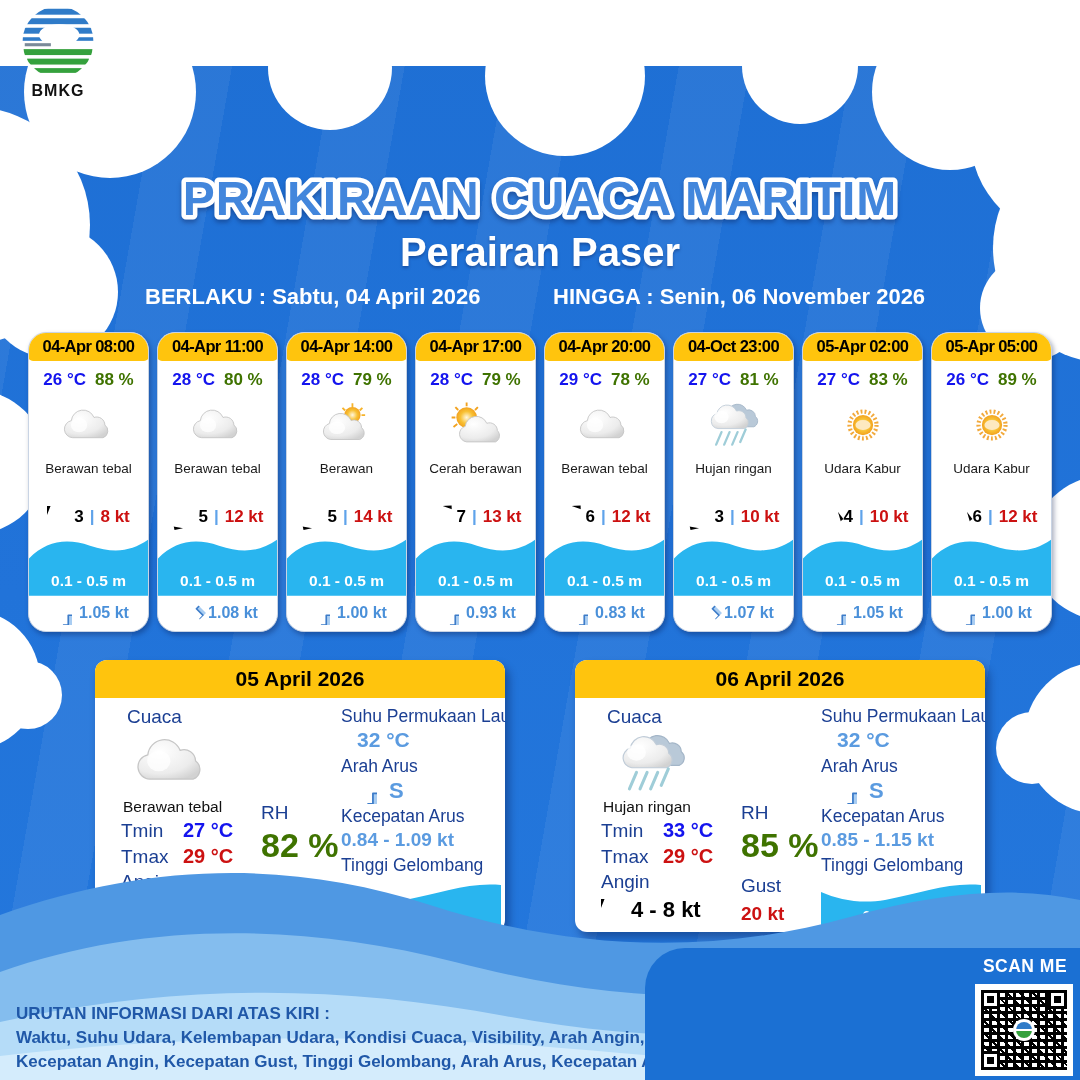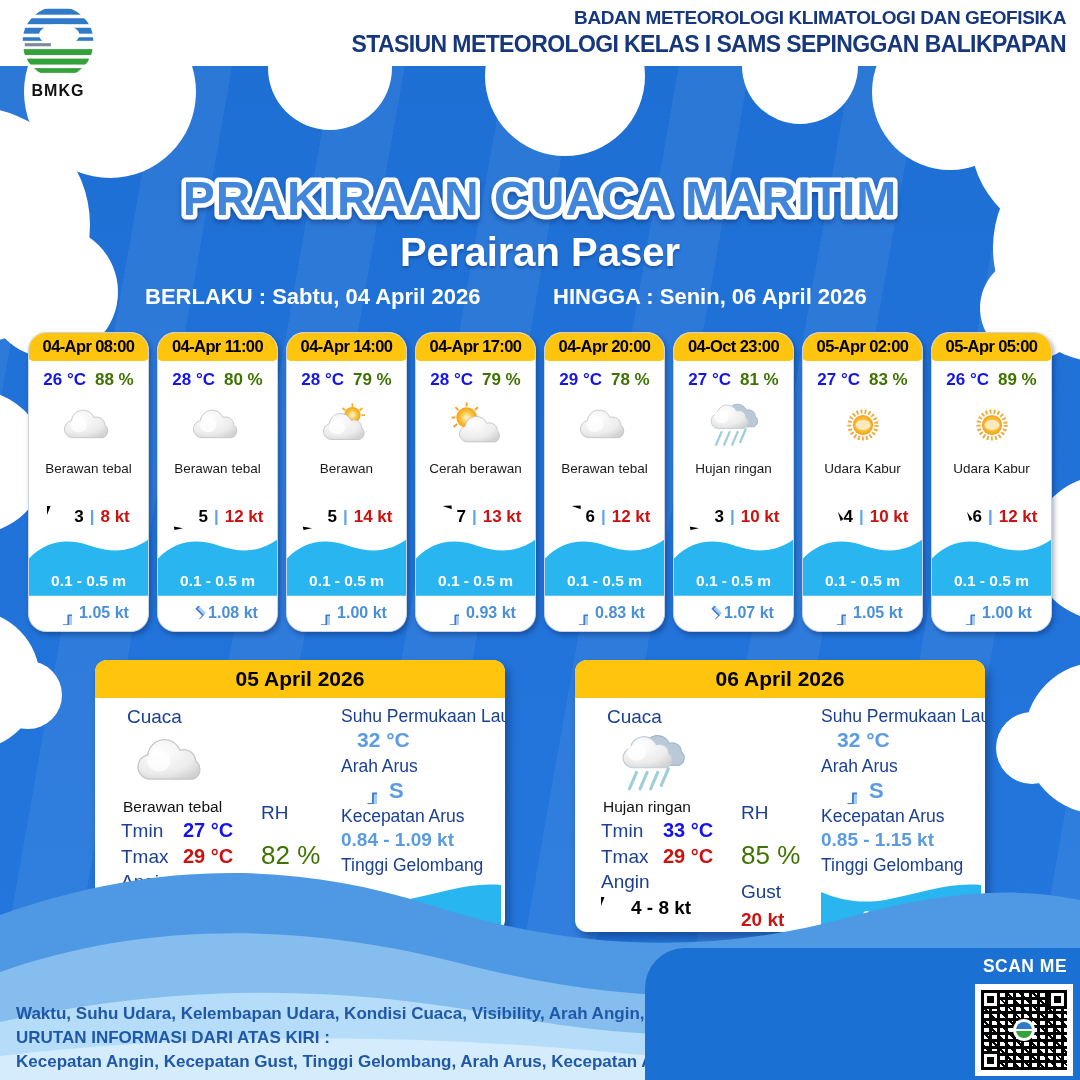--- a/index.html
+++ b/index.html
@@ -56,24 +56,24 @@
   .daily .dbody{display:grid;grid-template-columns:140px 80px 1fr;padding:8px 12px 6px 26px;height:234px;}
   .navy{color:#1b3f93;}
   .dcol-l .lbl{font-size:19px;margin-left:6px;}
   .dcol-l .dicon{height:66px;margin:2px 0 0 10px;}
   .dcol-l .dcond{font-size:15.5px;color:#111;margin:2px 0 0 2px;white-space:nowrap;}
   .kv{display:flex;align-items:center;margin-top:3px;}
   .kv .k{font-size:19px;width:62px;}
   .kv .v{font-size:20px;font-weight:bold;white-space:nowrap;}
   .v-blue{color:#1414EE;} .v-red{color:#CC1111;} .v-green{color:#3F7300;} .v-light{color:#5B9BE0;}
   .anginrow{display:flex;align-items:center;gap:8px;margin-top:4px;}
-  .anginrow .av{font-size:19px;font-weight:bold;color:#000;white-space:nowrap;}
+  .anginrow .av{font-size:22px;font-weight:bold;color:#000;white-space:nowrap;}
   .dcol-m{padding-top:96px;}
   .dcol-m .lbl{font-size:19px;}
-  .dcol-m .rhv{font-size:26px;font-weight:normal;margin-top:16px;}
+  .dcol-m .rhv{font-size:34px;font-weight:bold;margin-top:2px;}
   .dcol-m .glbl{margin-top:10px;}
   .dcol-m .gv{font-size:19px;font-weight:bold;margin-top:6px;}
   .dcol-r .lbl{font-size:17.5px;white-space:nowrap;}
   .dcol-r .sstv{font-size:21px;font-weight:bold;margin:1px 0 4px 16px;}
   .arusrow{display:flex;align-items:center;gap:12px;margin:1px 0 2px 10px;}
   .arusrow .sv{font-size:22px;font-weight:bold;}
   .dcol-r .arusv{font-size:19px;font-weight:bold;margin:2px 0 4px 0;white-space:nowrap;}
   .dwave{position:relative;width:160px;height:52px;margin-top:4px;}
   .dwave svg{position:absolute;inset:0;width:100%;height:100%;}
   .dwave .wtxt{position:absolute;bottom:5px;left:0;width:100%;text-align:center;color:#fff;
@@ -220,38 +220,34 @@
         <g fill="#35a13d">
           <rect x="3" y="38" width="58" height="5"></rect>
             <rect x="6" y="46" width="52" height="5"></rect>
           <rect x="12" y="54" width="40" height="4"></rect>
         </g>
       </g>
     </svg>
     <div class="bmkg-txt">BMKG</div>
   </div>
 
-  <div class="agency">
-    <div class="l1">BADAN METEOROLOGI KLIMATOLOGI DAN GEOFISIKA</div>
-    <div class="l2">STASIUN METEOROLOGI KELAS I SAMS SEPINGGAN BALIKPAPAN</div>
-  </div>
 
   <svg class="title-svg" viewBox="0 0 1080 64">
     <text x="540" y="47" text-anchor="middle" font-family="Liberation Sans, sans-serif" font-size="48" font-weight="bold" letter-spacing="1" fill="#4286dc" stroke="#ffffff" stroke-width="9" paint-order="stroke" stroke-linejoin="round">PRAKIRAAN CUACA MARITIM</text>
   </svg>
   <div class="subtitle">Perairan Paser</div>
 
   <div class="validity">
     <span class="blk b1">
       <span>BERLAKU :</span>
       <span>Sabtu, 04 April 2026</span>
     </span>
     <span class="blk b2">
       <span>HINGGA :</span>
-      <span>Senin, 06 April 2026</span>
+      <span>Senin, 06 November 2026</span>
     </span>
   </div>
 
   <div class="cards">
 
     <div class="card">
       <div class="chead">04-Apr 08:00</div>
       <div class="temps">
           <span class="t-temp">26 °C</span>
           <span class="t-rh">88 %</span>
@@ -629,22 +625,22 @@
   </div>
 
   <svg class="abs" style="top:820px" width="1080" height="260" viewBox="0 0 1080 260" preserveAspectRatio="none">
     <path d="M0 95 C150 42 290 40 430 85 C570 130 710 136 850 97 C940 72 1015 66 1080 80 L1080 260 L0 260 Z" fill="#4f98e3"></path>
     <path d="M0 152 C140 102 300 102 455 142 C625 186 765 186 905 152 C985 132 1045 130 1080 136 L1080 260 L0 260 Z" fill="#84bdee"></path>
     <path d="M0 202 C180 162 345 166 505 196 C665 226 825 222 1080 186 L1080 260 L0 260 Z" fill="#b5dcf8"></path>
     <path d="M0 236 C200 212 420 214 620 233 C780 248 940 245 1080 229 L1080 260 L0 260 Z" fill="#d4ecfc"></path>
   </svg>
 
   <div class="footer-text">
+    <div>URUTAN INFORMASI DARI ATAS KIRI :</div>
     <div>Waktu, Suhu Udara, Kelembapan Udara, Kondisi Cuaca, Visibility, Arah Angin,</div>
-    <div>URUTAN INFORMASI DARI ATAS KIRI :</div>
     <div>Kecepatan Angin, Kecepatan Gust, Tinggi Gelombang, Arah Arus, Kecepatan Arus</div>
   </div>
 
   <div class="qr-panel">
     <div class="scanme">SCAN ME</div>
     <div class="qr">
       <div class="qr-inner">
         <div class="finder f-tl"></div>
         <div class="finder f-tr"></div>
         <div class="finder f-bl"></div>

